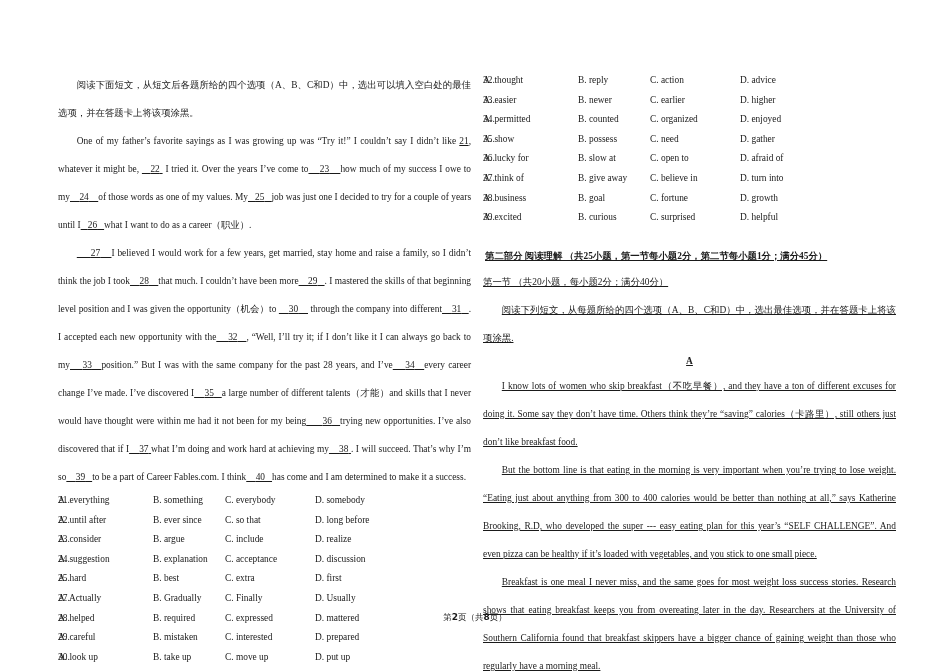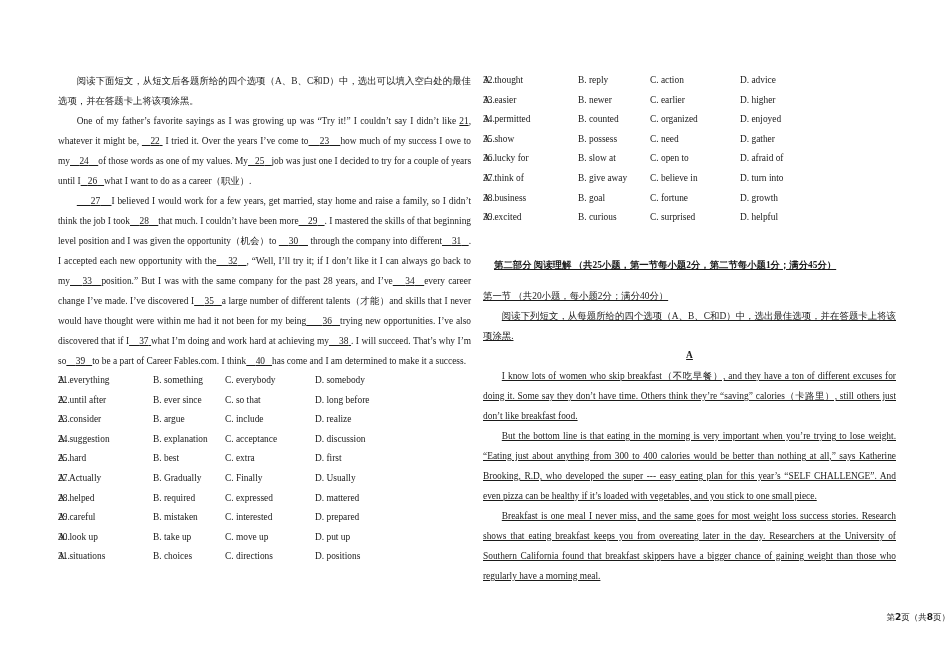--- a/index.html
+++ b/index.html
@@ -4,32 +4,32 @@
   <style>
     html, body { margin: 0; padding: 0; background: #ffffff; }
     body {
       width: 950px; height: 672px; position: relative; overflow: hidden;
       font-family: "Liberation Serif", "DejaVu Serif", serif;
       color: #1a1a1a; font-size: 9.4px;
     }
     .col { position: absolute; top: 0; width: 413px; }
     .col-left { left: 58px; }
     .col-right { left: 483px; text-decoration: underline; }
-    .p { line-height: 20px; text-align: justify; margin: 0; }
+    .p { line-height: 28px; text-align: justify; margin: 0; }
     .indent { text-indent: 2em; }
     .blank { text-decoration: underline; }
     .opt-row { position: relative; height: 19.6px; line-height: 19.6px; white-space: nowrap; }
     .opt-row span { position: absolute; top: 0; }
     .oa { left: 0; }
     .ob { left: 95px; }
     .oc { left: 167px; }
     .od { left: 257px; }
-    .heading-bold { font-weight: bold; line-height: 19.6px; margin: 11px; }
+    .heading-bold { font-weight: bold; line-height: 19.6px; margin: 2px; }
     .center-title { text-align: center; font-weight: bold; line-height: 19.6px; margin: 0; }
-    .footer { position: absolute; top: 612px; left: 0; width: 950px; text-align: right; font-size: 8.5px; }
+    .footer { position: absolute; top: 612px; left: 0; width: 950px; text-align: center; font-size: 8.5px; }
     .footer b { font-family: "DejaVu Sans", sans-serif; font-size: 9px; }
   </style>
 </head>
 <body>
 
 <div class="col col-left" style="top:71px;">
   <p class="p indent">阅读下面短文，从短文后各题所给的四个选项（A、B、C和D）中，选出可以填入空白处的最佳选项，并在答题卡上将该项涂黑。</p>
 
   <p class="p indent">
     <span>One of my father’s favorite sayings as I was growing up was “Try it!” I couldn’t say I didn’t like </span><span class="blank">21</span><span>, whatever it might be, </span><span class="blank">&nbsp;&nbsp;&nbsp;<span>22</span>&nbsp;</span><span> I tried it. Over the years I’ve come to</span><span class="blank">&nbsp;&nbsp;&nbsp;&nbsp;<span>23</span>&nbsp;&nbsp;&nbsp;&nbsp;</span><span>how much of my success I owe to my</span><span class="blank">&nbsp;&nbsp;&nbsp;&nbsp;<span>24</span>&nbsp;&nbsp;&nbsp;&nbsp;</span><span>of those words as one of my values. My</span><span class="blank">&nbsp;&nbsp;&nbsp;<span>25</span>&nbsp;&nbsp;&nbsp;</span><span>job was just one I decided to try for a couple of years until I</span><span class="blank">&nbsp;&nbsp;&nbsp;<span>26</span>&nbsp;&nbsp;&nbsp;</span><span>what I want to do as a career（职业）.</span>

